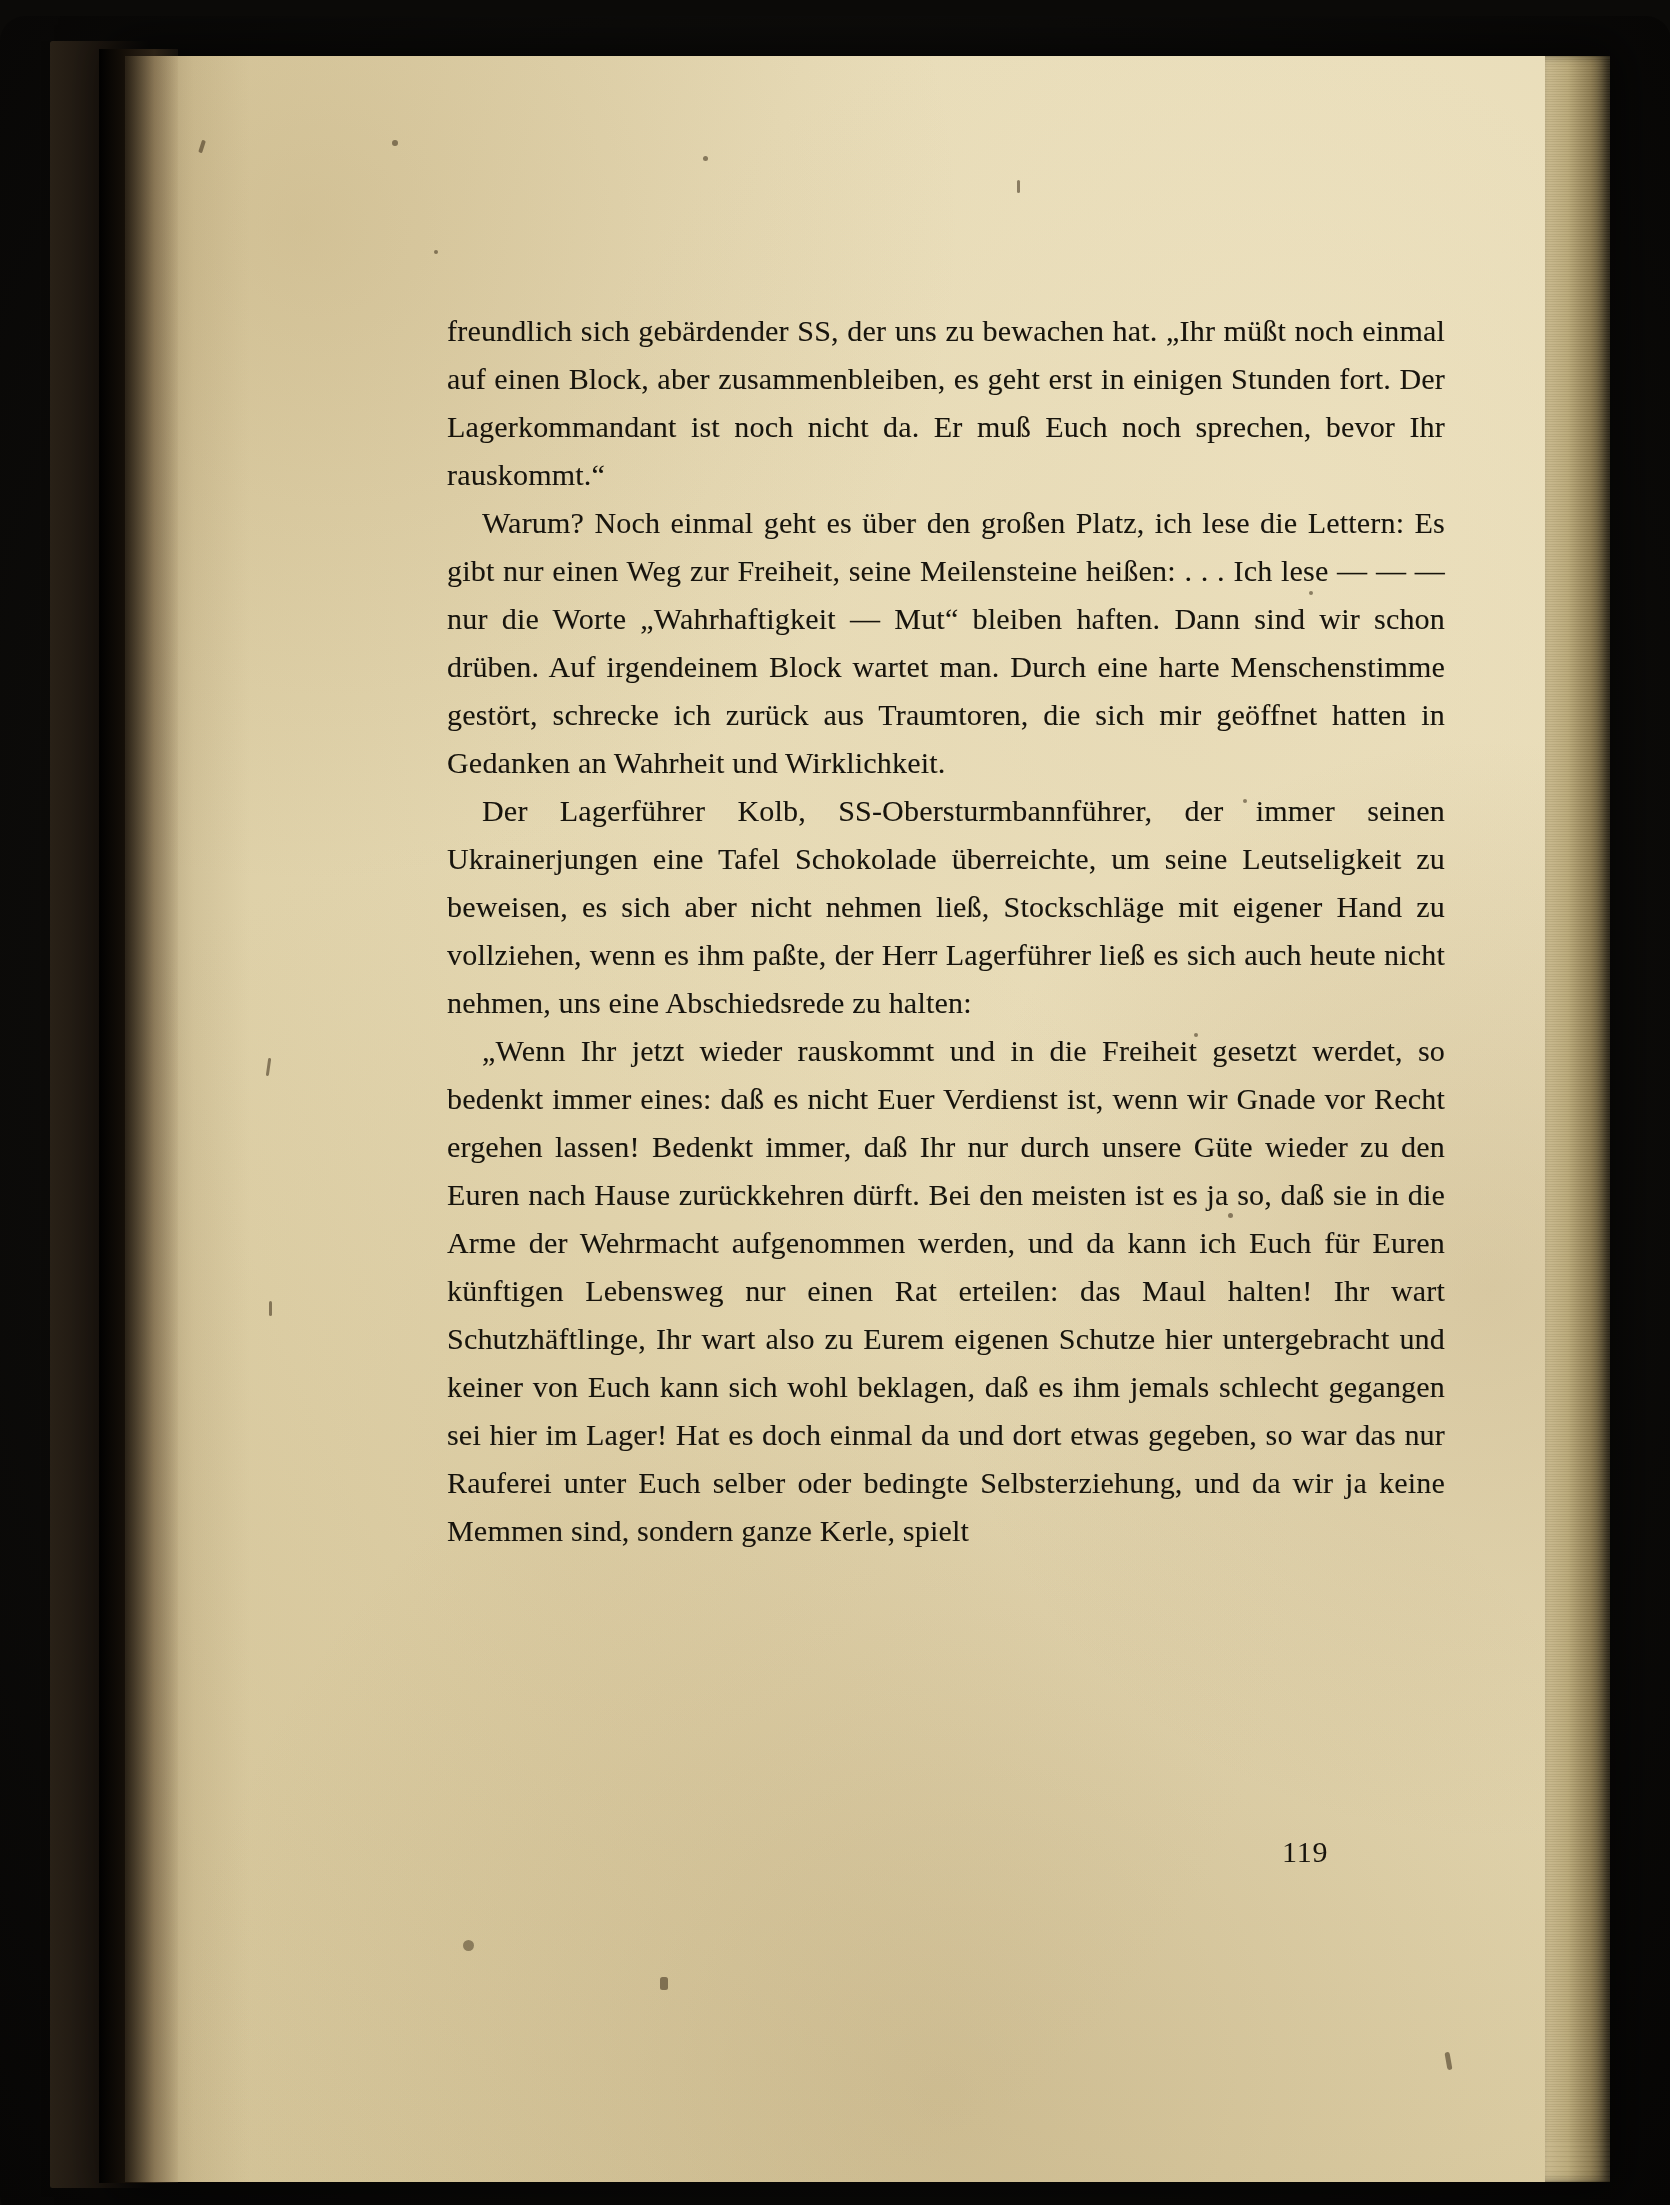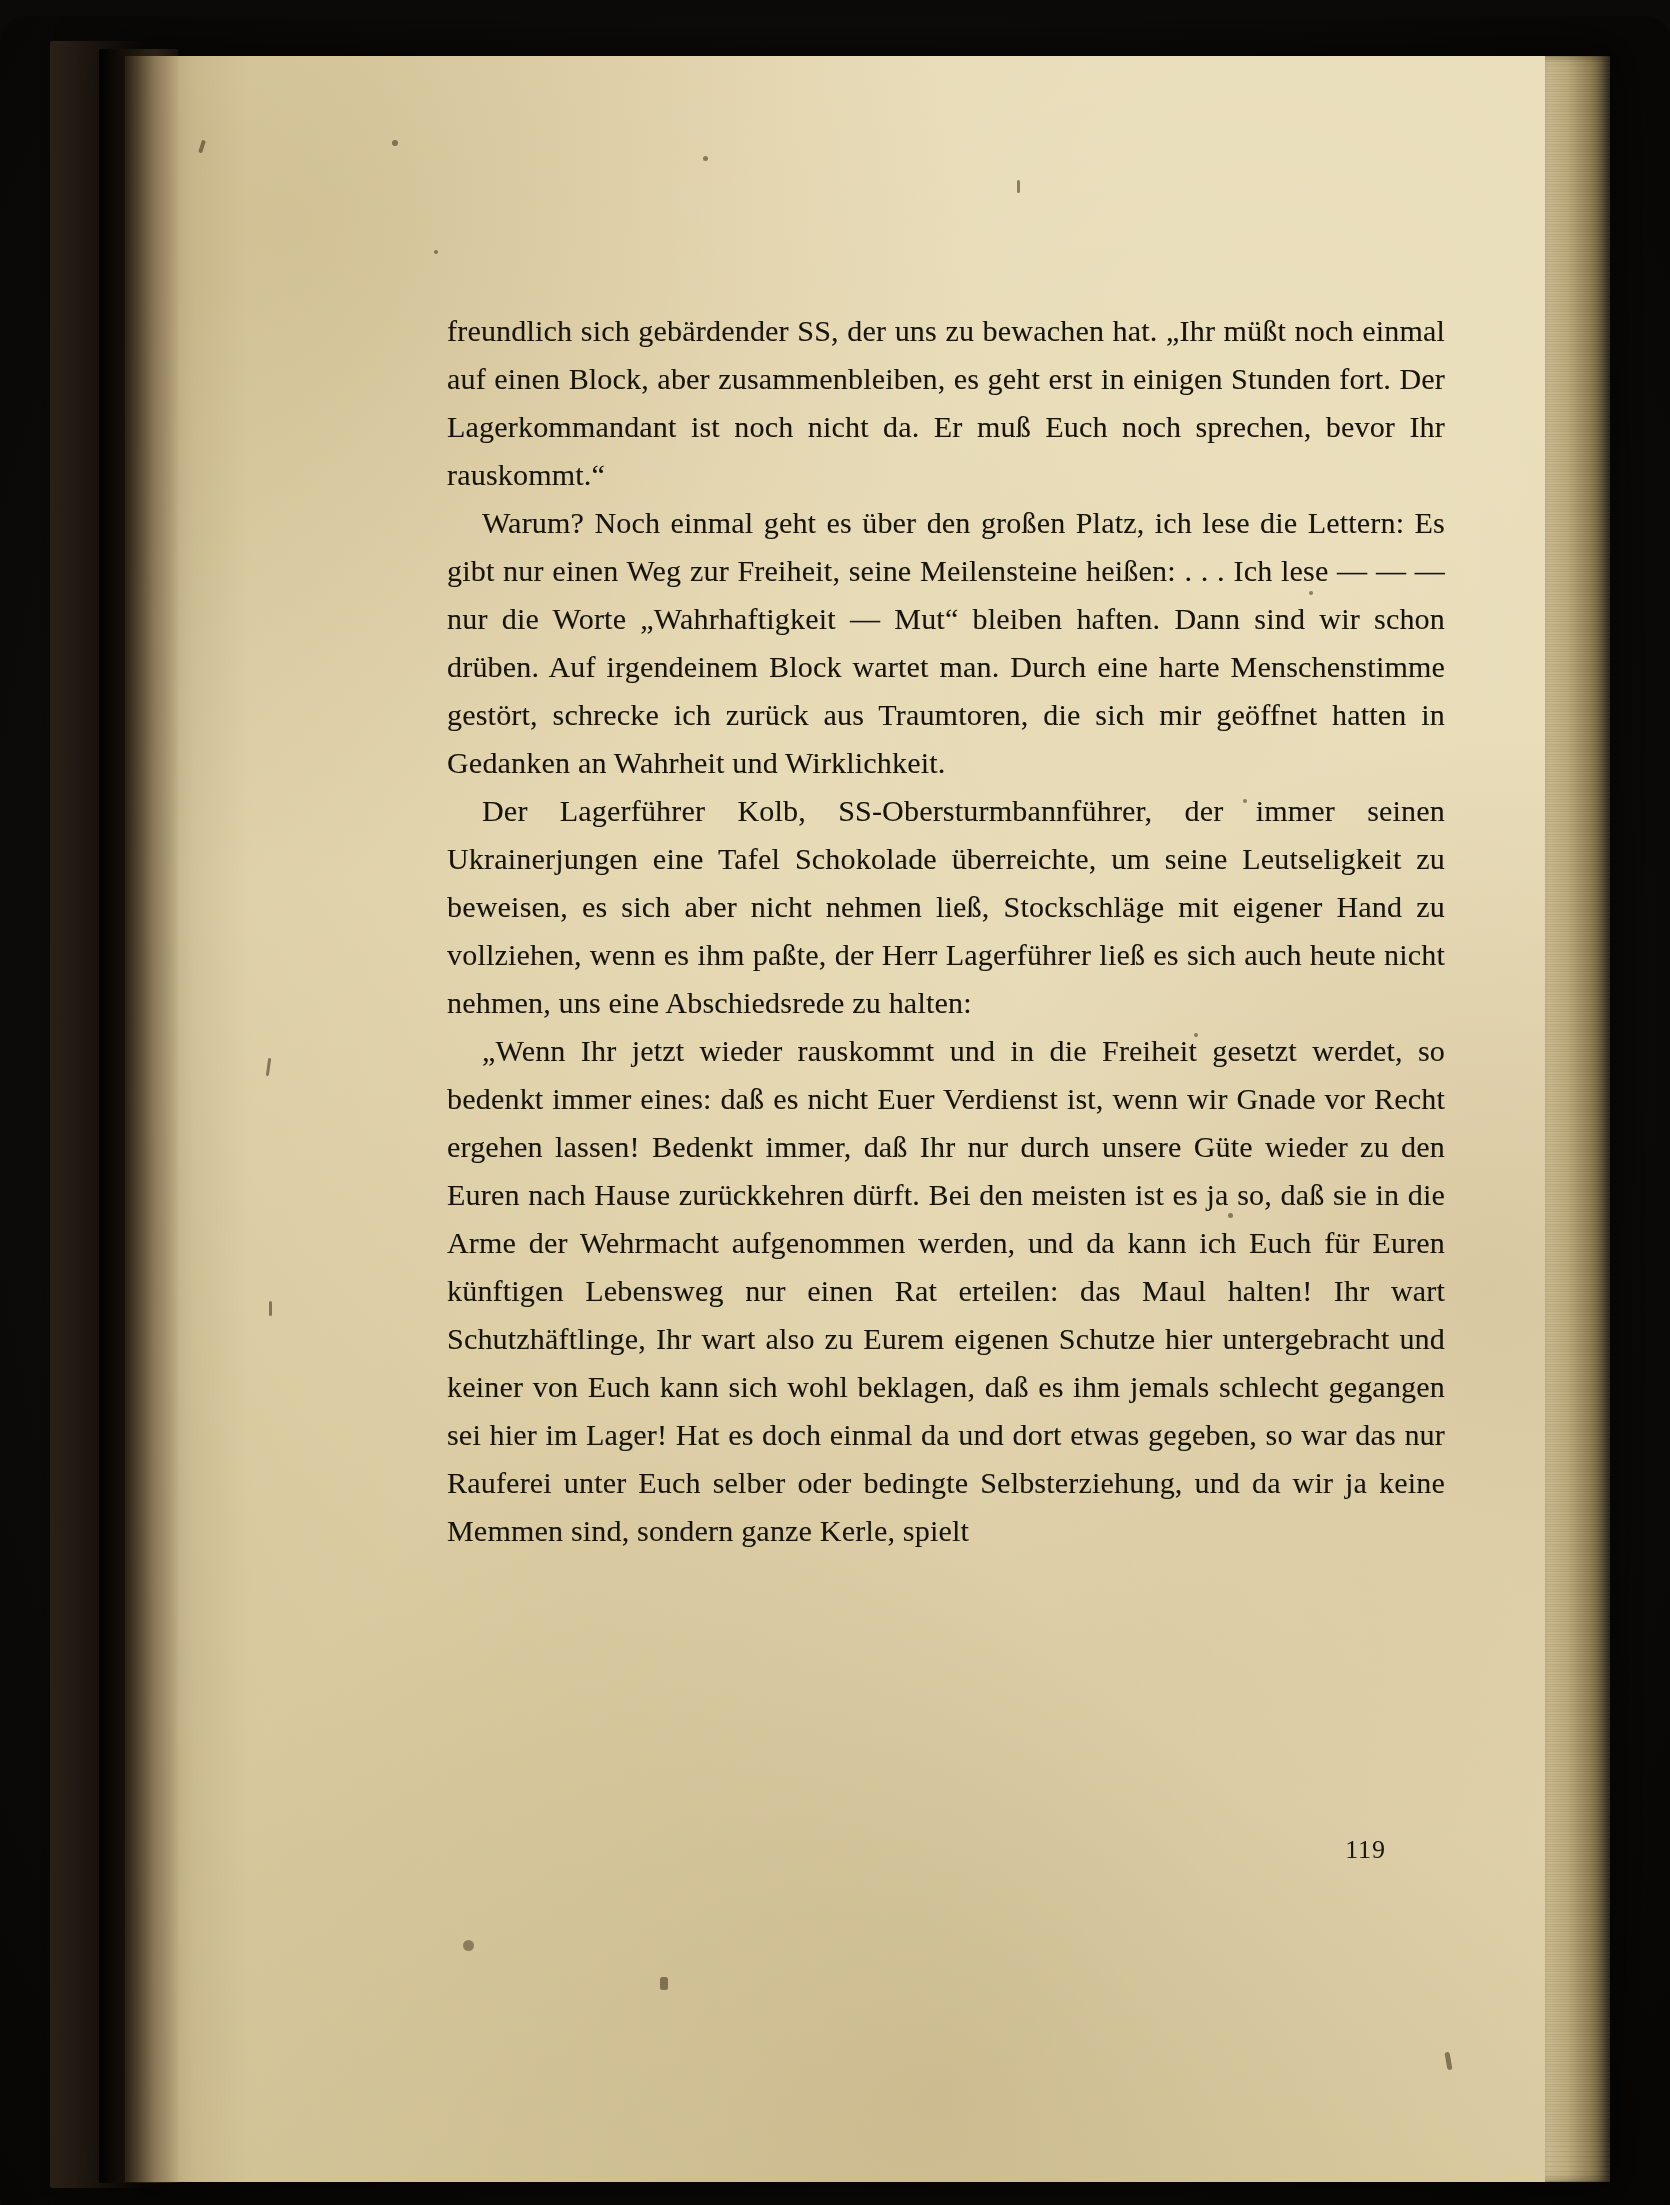--- a/index.html
+++ b/index.html
@@ -133,23 +133,23 @@
   .textblock p {
     text-shadow: 0.3px 0.3px 0 rgba(40,30,15,0.25);
   }
 
   .folio {
     position: absolute;
     left: 1157px;
     top: 1779px;
     width: 167px;
     z-index: 5;
-    font-size: 26px;
+    font-size: 30px;
     color: #17140d;
-    text-align: center;
+    text-align: left;
     letter-spacing: 0.8px;
   }
 
   
   .speck {
     position: absolute;
     background: rgba(60,45,25,0.55);
     border-radius: 50%;
     z-index: 6;
     pointer-events: none;

